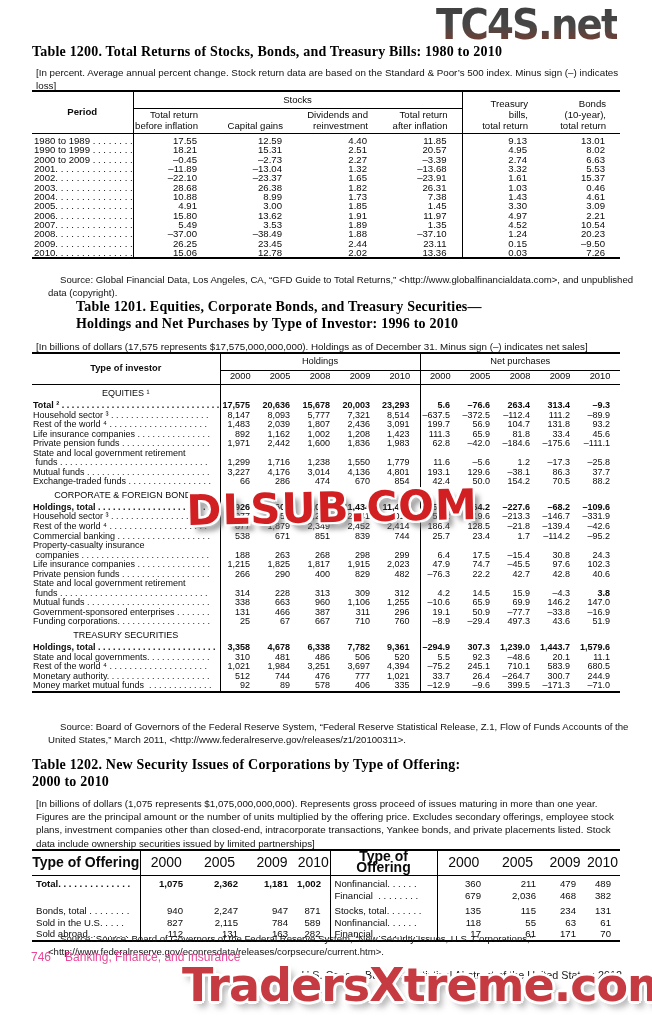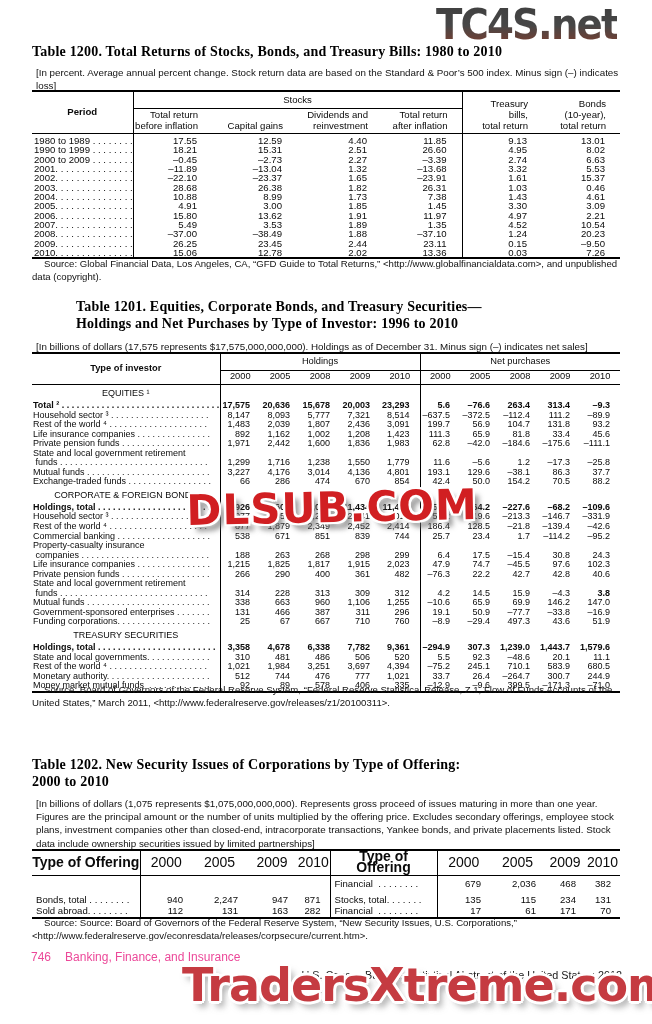--- a/index.html
+++ b/index.html
@@ -3,21 +3,21 @@
 <meta charset="utf-8">
 <style>
   html,body{margin:0;padding:0;background:#888;}
   .page{position:relative;width:652px;height:1024px;background:#fff;overflow:hidden;
         font-family:"Liberation Sans",sans-serif;color:#0a0a0a;}
   .abs{position:absolute;left:32px;width:588px;}
 
   h2.tbl-title{font-family:"Liberation Serif",serif;font-weight:bold;font-size:14px;
         line-height:16.5px;margin:0;letter-spacing:.2px;color:#000;}
   p.note{font-size:9.8px;line-height:13.2px;margin:4px;color:#111;}
-  p.foot, p.source{font-size:9.6px;line-height:12.6px;margin:0;color:#111;text-indent:12px;}
+  p.foot, p.source{font-size:9.6px;line-height:12.6px;margin:16px;color:#111;text-indent:12px;}
   p.foot{text-indent:12px;}
 
   table{border-collapse:collapse;table-layout:fixed;width:588px;}
   table.t{border-top:2px solid #000;border-bottom:2px solid #000;}
   th,td{padding:0;margin:0;overflow:hidden;}
   thead th{font-weight:normal;font-size:9.6px;line-height:11px;vertical-align:bottom;
            white-space:pre-line;padding-bottom:2px;}
   thead{border-bottom:1px solid #000;}
   th.grp{border-bottom:1px solid #000;text-align:center;vertical-align:middle;height:14px;}
   th.ctr{text-align:center;vertical-align:middle;}
@@ -121,21 +121,21 @@
           <td class="num">4.40</td>
           <td class="num">11.85</td>
           <td class="num vl">9.13</td>
           <td class="num">13.01</td>
         </tr>
         <tr>
           <td class="lbl">1990 to 1999 . . . . . . . . . . . .</td>
           <td class="num vl">18.21</td>
           <td class="num">15.31</td>
           <td class="num">2.51</td>
-          <td class="num">26.60</td>
+          <td class="num">20.57</td>
           <td class="num vl">4.95</td>
           <td class="num">8.02</td>
         </tr>
         <tr>
           <td class="lbl">2000 to 2009 . . . . . . . . . . . .</td>
           <td class="num vl">–0.45</td>
           <td class="num">–2.73</td>
           <td class="num">2.27</td>
           <td class="num">–3.39</td>
           <td class="num vl">2.74</td>
@@ -508,21 +508,21 @@
           <td class="num">74.7</td>
           <td class="num">–45.5</td>
           <td class="num">97.6</td>
           <td class="num">102.3</td>
         </tr>
         <tr>
           <td class="lbl">Private pension funds . . . . . . . . . . . . . . . . . .</td>
           <td class="num vl">266</td>
           <td class="num">290</td>
           <td class="num">400</td>
-          <td class="num">361</td>
+          <td class="num">829</td>
           <td class="num">482</td>
           <td class="num vl">–76.3</td>
           <td class="num">22.2</td>
           <td class="num">42.7</td>
           <td class="num">42.8</td>
           <td class="num">40.6</td>
         </tr>
         <tr>
           <td class="lbl">State and local government retirement</td>
           <td class="vl"></td>
@@ -664,21 +664,21 @@
           <td class="num">–9.6</td>
           <td class="num">399.5</td>
           <td class="num">–171.3</td>
           <td class="num">–71.0</td>
         </tr>
       </tbody>
   </table>
 
   <div class="wm" id="wm-mid">DLSUB.COM</div>
 
-  <p class="source abs" style="top:684px;">Source: Board of Governors of the Federal Reserve System, “Federal Reserve Statistical Release, Z.1, Flow of Funds Accounts of the United States,” March 2011, &lt;http://www.federalreserve.gov/releases/z1/20100311&gt;.</p>
+  <p class="source abs" style="top:705px;">Source: Board of Governors of the Federal Reserve System, “Federal Reserve Statistical Release, Z.1, Flow of Funds Accounts of the United States,” March 2011, &lt;http://www.federalreserve.gov/releases/z1/20100311&gt;.</p>
 
   <div class="abs" style="top:757px;">
     <h2 class="tbl-title">Table 1202. New Security Issues of Corporations by Type of Offering:</h2>
     <h2 class="tbl-title">2000 to 2010</h2>
   </div>
   <p class="note abs" style="top:793px;">[In billions of dollars (1,075 represents $1,075,000,000,000). Represents gross proceed of issues maturing in more than one year. Figures are the principal amount or the number of units multiplied by the offering price. Excludes secondary offerings, employee stock plans, investment companies other than closed-end, intracorporate transactions, Yankee bonds, and private placements listed. Stock data include ownership securities issued by limited partnerships]</p>
 
   <table class="t abs" id="t1202" style="top:849px;">
     <colgroup>
       <col style="width:108px">
@@ -701,20 +701,32 @@
         <th class="ctr">2010</th>
         <th class="ctr vl vr">Type of Offering</th>
         <th class="ctr">2000</th>
         <th class="ctr">2005</th>
         <th class="ctr">2009</th>
         <th class="ctr">2010</th>
       </tr>
     </thead>
     <tbody>
         <tr>
+          <td class="lbl b ind">Total. . . . . . . . . . . . . .</td>
+          <td class="num vl b">1,075</td>
+          <td class="num b">2,362</td>
+          <td class="num b">1,181</td>
+          <td class="num b">1,002</td>
+          <td class="lbl ind vl">Nonfinancial. . . . . .</td>
+          <td class="num vl">360</td>
+          <td class="num">211</td>
+          <td class="num">479</td>
+          <td class="num">489</td>
+        </tr>
+        <tr>
           <td></td>
           <td class="vl"></td>
           <td></td>
           <td></td>
           <td></td>
           <td class="lbl ind vl">Financial  . . . . . . . .</td>
           <td class="num vl">679</td>
           <td class="num">2,036</td>
           <td class="num">468</td>
           <td class="num">382</td>
@@ -725,20 +737,32 @@
           <td class="num">2,247</td>
           <td class="num">947</td>
           <td class="num">871</td>
           <td class="lbl vl">Stocks, total. . . . . . .</td>
           <td class="num vl">135</td>
           <td class="num">115</td>
           <td class="num">234</td>
           <td class="num">131</td>
         </tr>
         <tr>
+          <td class="lbl ind">Sold in the U.S. . . . .</td>
+          <td class="num vl">827</td>
+          <td class="num">2,115</td>
+          <td class="num">784</td>
+          <td class="num">589</td>
+          <td class="lbl ind vl">Nonfinancial. . . . . .</td>
+          <td class="num vl">118</td>
+          <td class="num">55</td>
+          <td class="num">63</td>
+          <td class="num">61</td>
+        </tr>
+        <tr>
           <td class="lbl ind">Sold abroad. . . . . . . .</td>
           <td class="num vl">112</td>
           <td class="num">131</td>
           <td class="num">163</td>
           <td class="num">282</td>
           <td class="lbl ind vl">Financial  . . . . . . . .</td>
           <td class="num vl">17</td>
           <td class="num">61</td>
           <td class="num">171</td>
           <td class="num">70</td>

